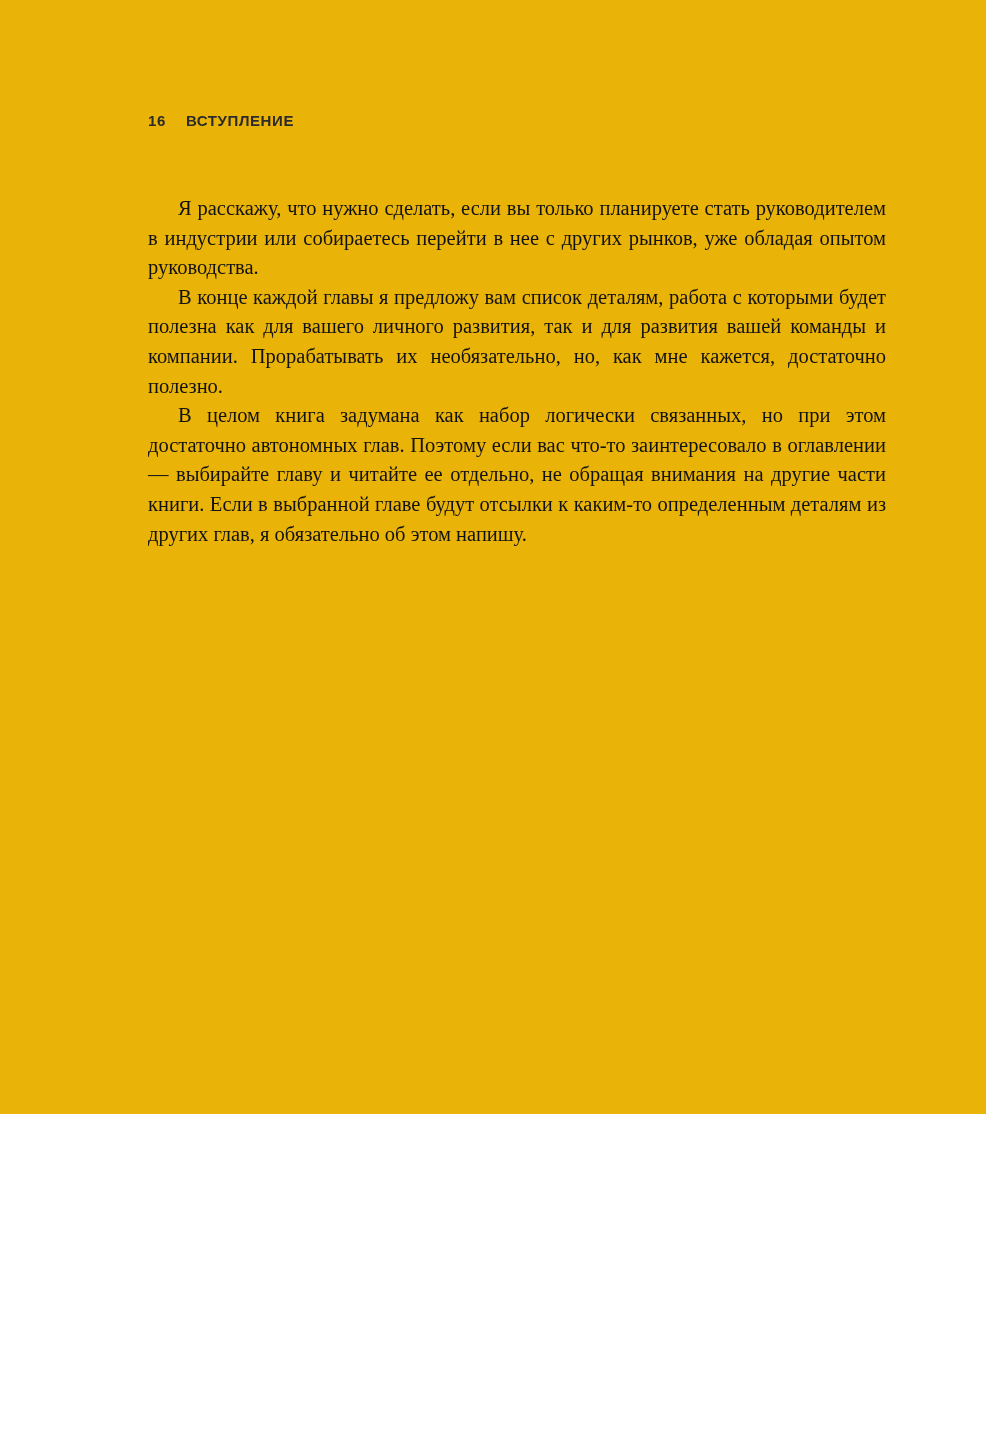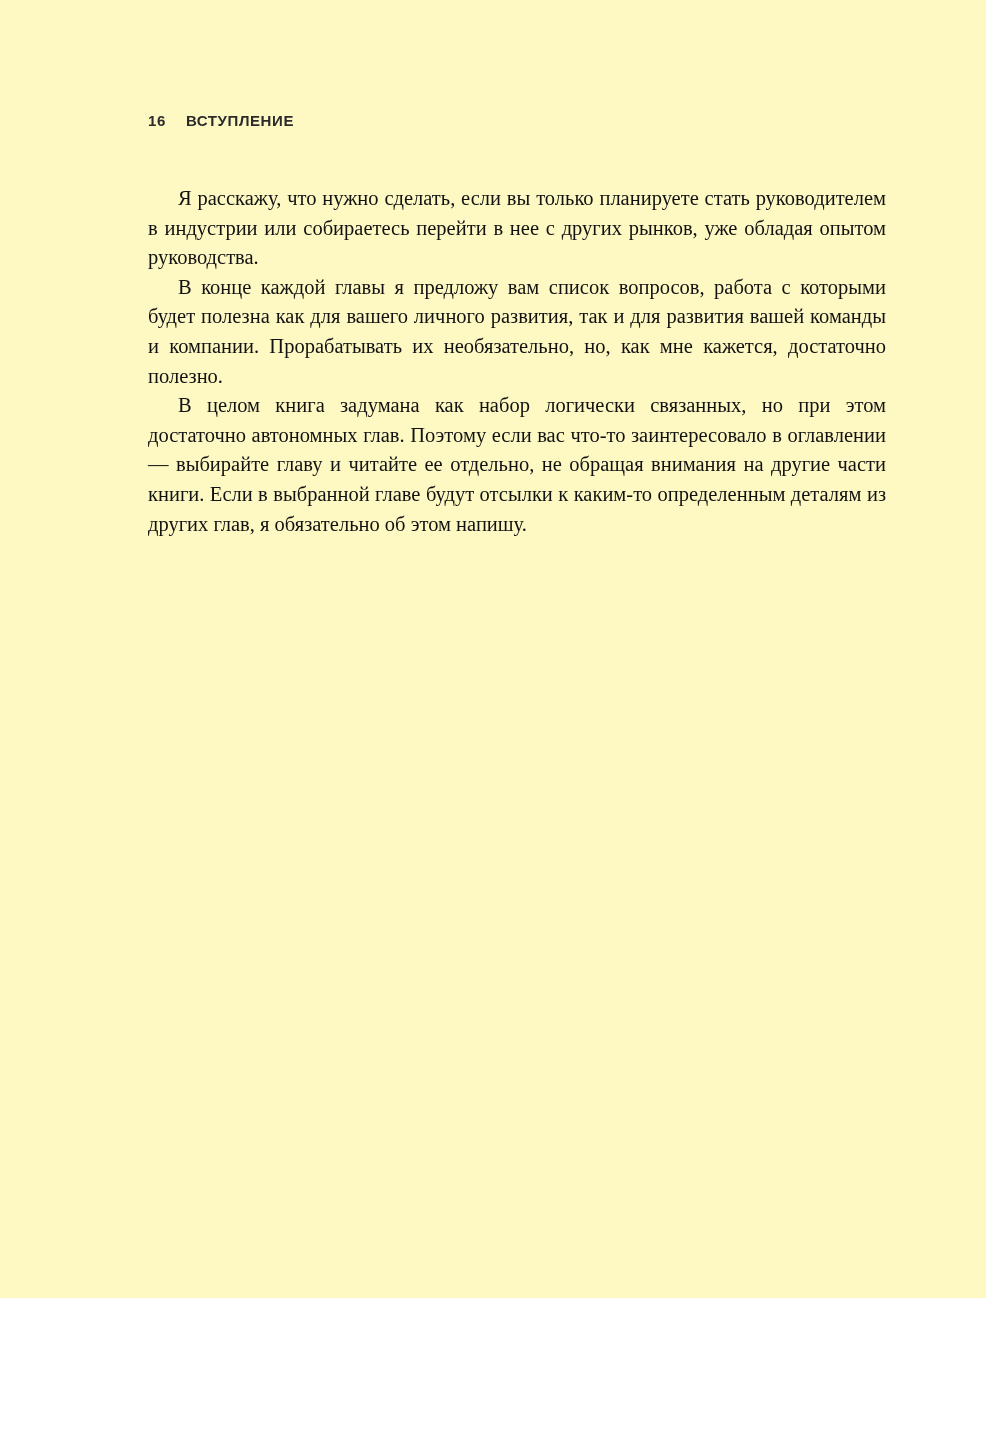--- a/index.html
+++ b/index.html
@@ -3,40 +3,40 @@
 <meta charset="utf-8">
 <style>
   html, body {
     margin: 0;
     padding: 0;
     background: #ffffff;
   }
   .page {
     position: relative;
     width: 986px;
-    height: 1298px;
-    background: #fef9c3;
+    height: 1114px;
+    background: #eab308;
     overflow: hidden;
   }
   .running-head {
     position: absolute;
     top: 112px;
     left: 148px;
     display: flex;
     align-items: baseline;
     gap: 20px;
     font-family: "Liberation Sans", "DejaVu Sans", sans-serif;
     font-weight: 700;
     font-size: 15px;
     letter-spacing: 0.04em;
     color: #2b2b2b;
   }
   .body-text {
     position: absolute;
-    top: 184px;
+    top: 194px;
     left: 148px;
     width: 738px;
     font-family: "Liberation Serif", "DejaVu Serif", serif;
     font-size: 20.5px;
     line-height: 29.6px;
     color: #121212;
     text-align: justify;
   }
   .body-text p {
     margin: 0;
@@ -49,17 +49,17 @@
 
 <div class="page">
 
   <div class="running-head">
     <span>16</span>
     <span>ВСТУПЛЕНИЕ</span>
   </div>
 
   <div class="body-text">
     <p>Я расскажу, что нужно сделать, если вы только планируете стать руководителем в индустрии или собираетесь перейти в нее с других рынков, уже обладая опытом руководства.</p>
-    <p>В конце каждой главы я предложу вам список вопросов, работа с которыми будет полезна как для вашего личного развития, так и для развития вашей команды и компании. Прорабатывать их необязательно, но, как мне кажется, достаточно полезно.</p>
+    <p>В конце каждой главы я предложу вам список деталям, работа с которыми будет полезна как для вашего личного развития, так и для развития вашей команды и компании. Прорабатывать их необязательно, но, как мне кажется, достаточно полезно.</p>
     <p>В целом книга задумана как набор логически связанных, но при этом достаточно автономных глав. Поэтому если вас что-то заинтересовало в оглавлении — выбирайте главу и читайте ее отдельно, не обращая внимания на другие части книги. Если в выбранной главе будут отсылки к каким-то определенным деталям из других глав, я обязательно об этом напишу.</p>
   </div>
 
 </div>
 
 </body></html>

